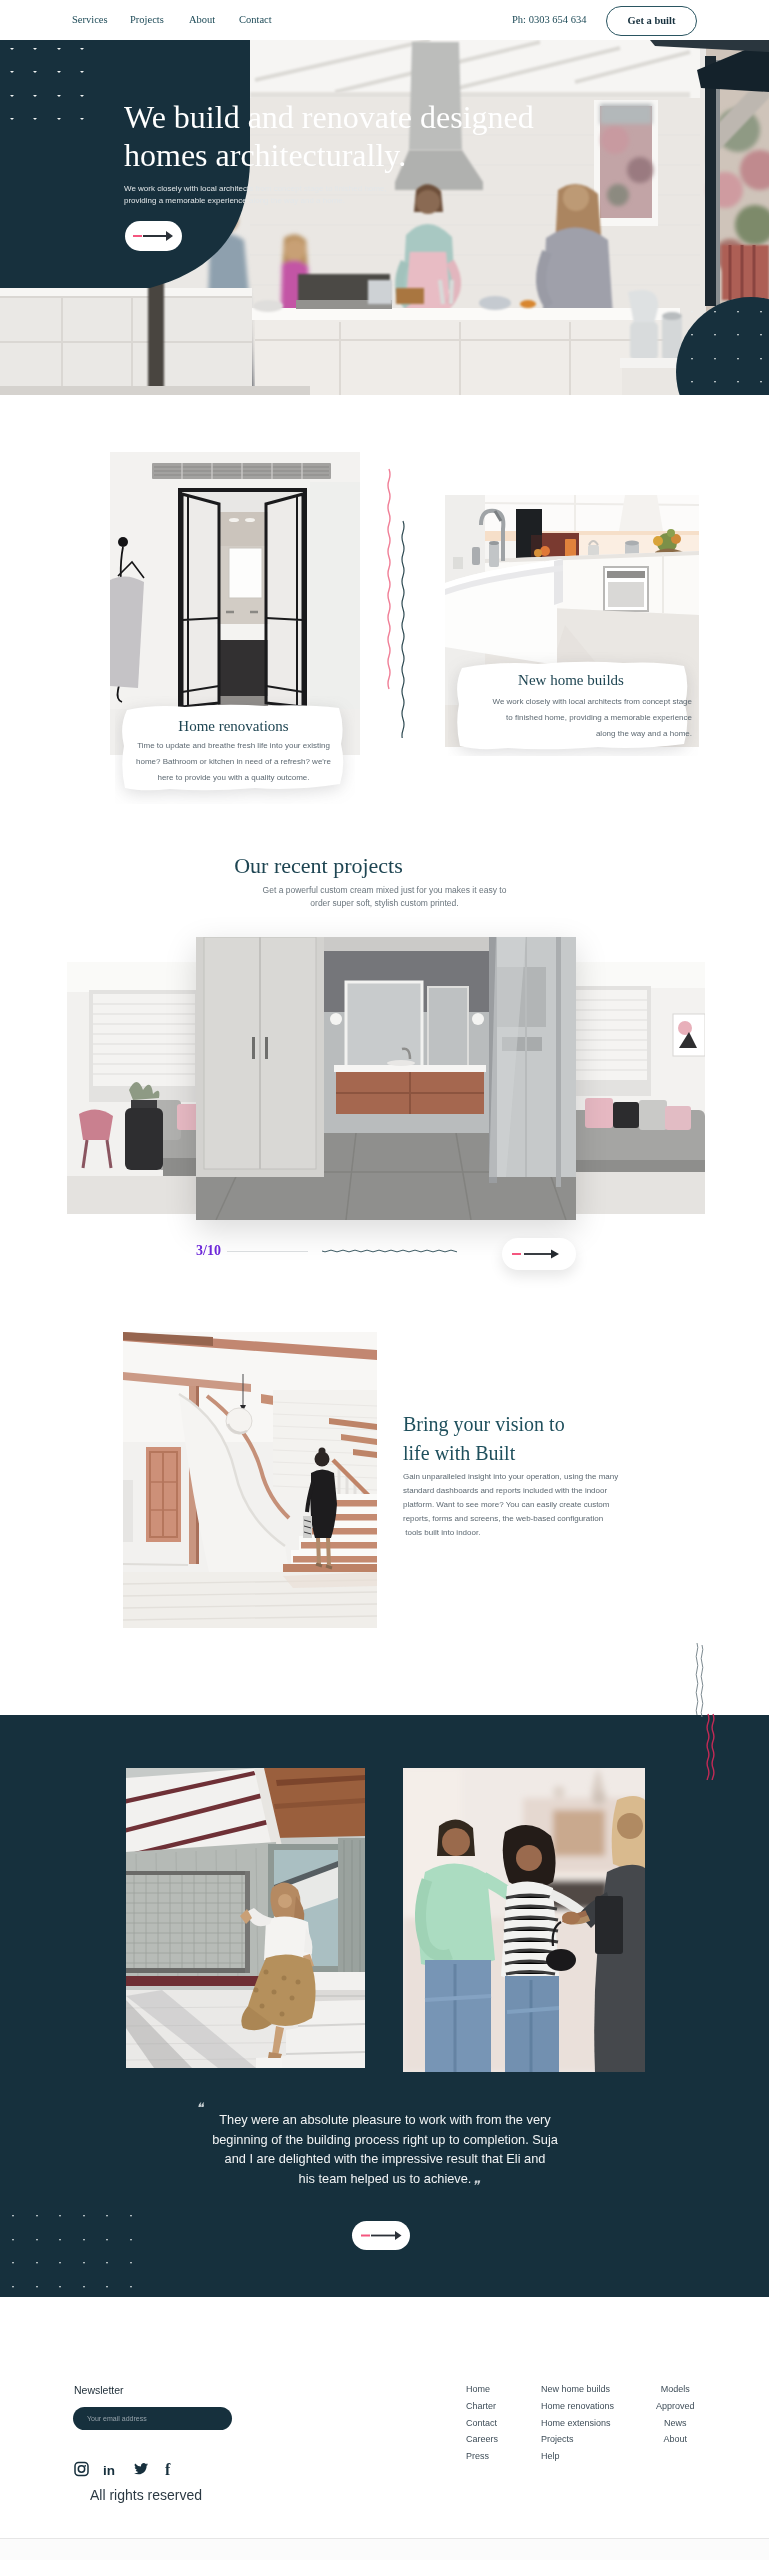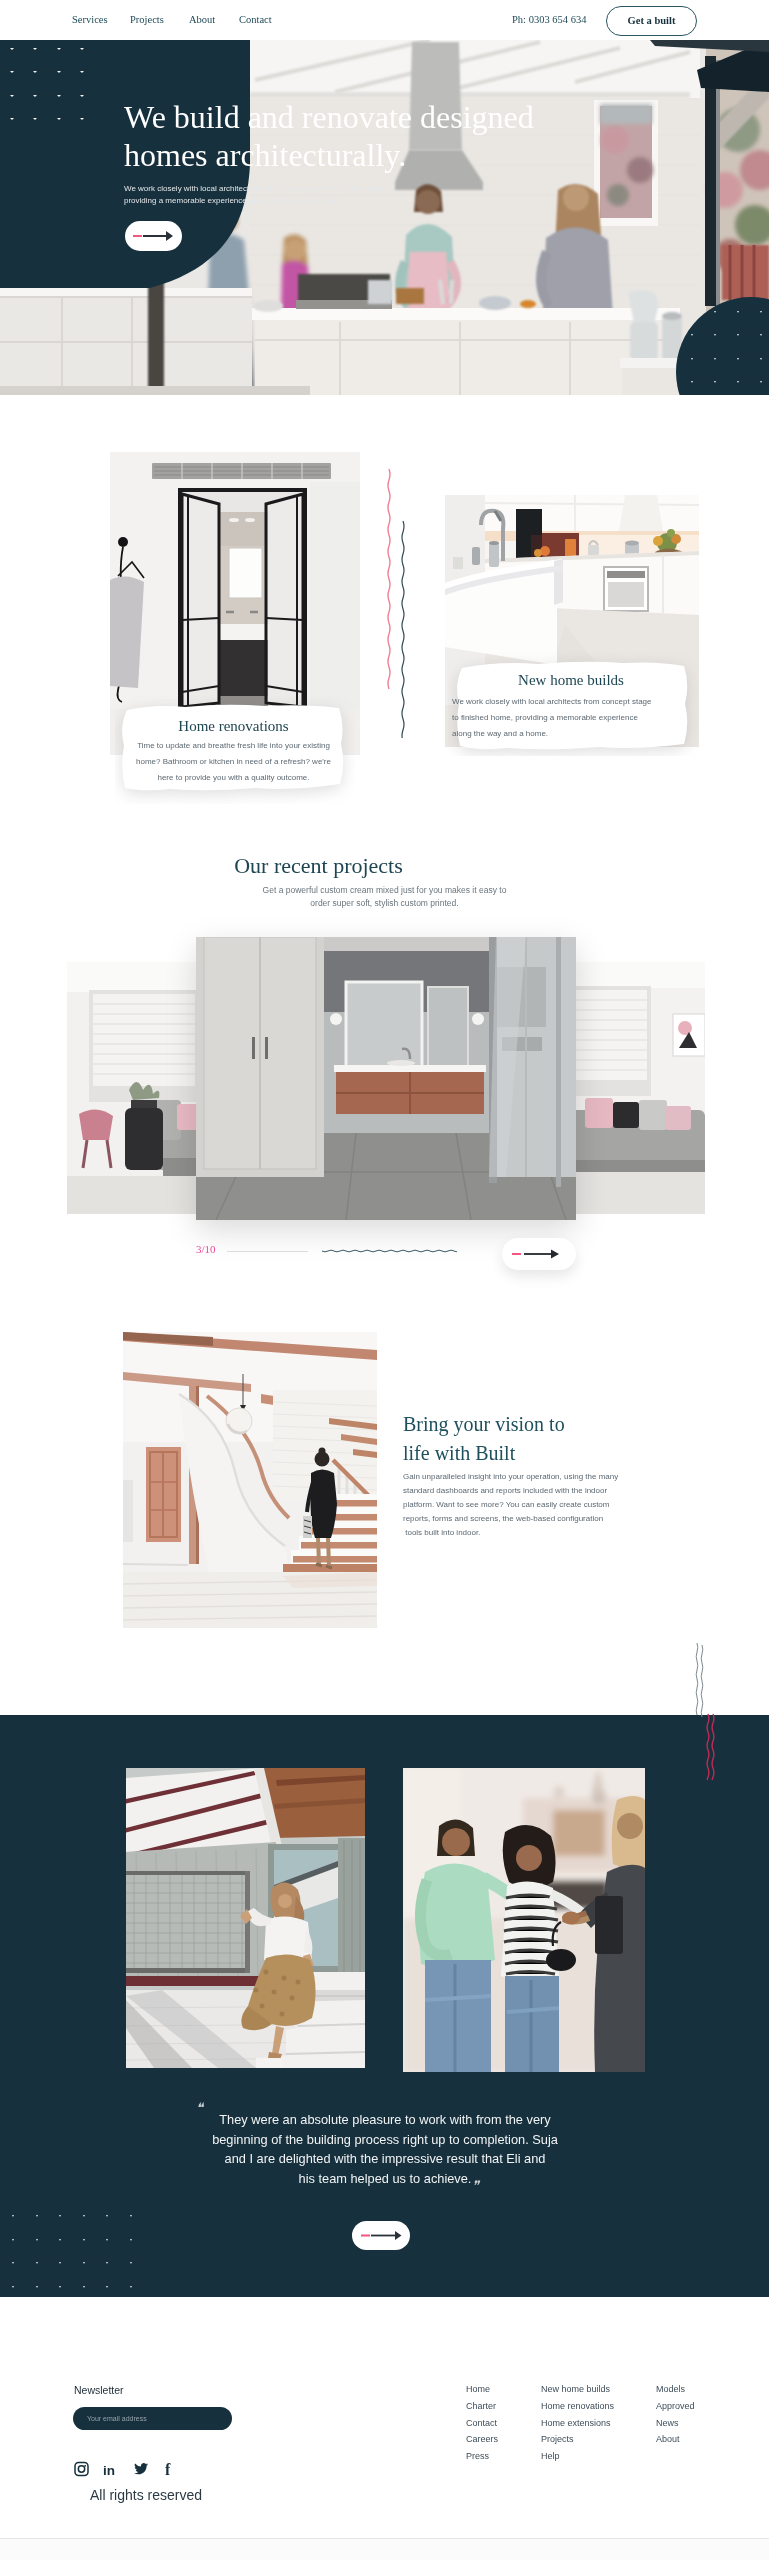--- a/index.html
+++ b/index.html
@@ -317,21 +317,21 @@
   <path d="M50 16 l6 10" stroke="#7a7e81" stroke-width="3"></path>
   <rect x="27" y="52" width="8" height="18" rx="2" fill="#aaadb0"></rect>
   <rect x="44" y="48" width="10" height="24" rx="2" fill="#c2c5c7"></rect>
   <ellipse cx="49" cy="48" rx="5" ry="2" fill="#95999c"></ellipse>
 </svg>
 
 <svg class="abs" style="left:448px;top:652px;" width="250" height="104" viewBox="0 0 250 104">
   <path fill="#fff" filter="drop-shadow(0 4px 8px rgba(70,70,80,0.18))" d="M14 16 Q50 9 90 12 Q135 8 175 11 Q210 9 236 14 Q242 32 237 52 Q242 72 236 92 Q190 98 150 95 Q100 99 60 96 Q30 99 12 94 Q7 72 11 52 Q6 32 14 16 Z"></path>
 </svg>
 <div class="abs serif" style="left:458px;top:672px;width:226px;text-align:center;font-size:15px;color:#1e4552;">New home builds</div>
-<div class="abs" style="left:452px;top:694px;width:240px;text-align:left;font-size:8px;line-height:16px;color:#5d6972;">We work closely with local architects from concept stage<br>to finished home, providing a memorable experience<br>along the way and a home.</div>
+<div class="abs" style="left:452px;top:694px;width:240px;text-align:right;font-size:8px;line-height:16px;color:#5d6972;">We work closely with local architects from concept stage<br>to finished home, providing a memorable experience<br>along the way and a home.</div>
 
 <svg class="abs" style="left:384px;top:468px;" width="30" height="270" viewBox="0 0 30 270">
   <path d="M5 1 Q7 6.5 5 12 Q3 17.5 5 23 Q7 28.5 5 34 Q3 39.5 5 45 Q7 50.5 5 56 Q3 61.5 5 67 Q7 72.5 5 78 Q3 83.5 5 89 Q7 94.5 5 100 Q3 105.5 5 111 Q7 116.5 5 122 Q3 127.5 5 133 Q7 138.5 5 144 Q3 149.5 5 155 Q7 160.5 5 166 Q3 171.5 5 177 Q7 182.5 5 188 Q3 193.5 5 199 Q7 204.5 5 210 Q3 215.5 5 221" fill="none" stroke="#f07f97" stroke-width="1.4"></path>
   <path d="M19 53 Q21 58.5 19 64 Q17 69.5 19 75 Q21 80.5 19 86 Q17 91.5 19 97 Q21 102.5 19 108 Q17 113.5 19 119 Q21 124.5 19 130 Q17 135.5 19 141 Q21 146.5 19 152 Q17 157.5 19 163 Q21 168.5 19 174 Q17 179.5 19 185 Q21 190.5 19 196 Q17 201.5 19 207 Q21 212.5 19 218 Q17 223.5 19 229 Q21 234.5 19 240 Q17 245.5 19 251 Q21 256.5 19 262 Q17 267.5 19 273" fill="none" stroke="#2e4a52" stroke-width="1.2"></path>
 </svg>
 
 <div class="abs serif" style="left:0;top:853px;width:637px;text-align:center;font-size:22px;color:#1e4552;">Our recent projects</div>
 <div class="abs" style="left:0;top:884px;width:769px;text-align:center;font-size:8.5px;line-height:13px;color:#6a757d;">Get a powerful custom cream mixed just for you makes it easy to<br>order super soft, stylish custom printed.</div>
 
 <svg class="abs" style="left:67px;top:962px;" width="270" height="252" viewBox="0 0 270 252">
@@ -437,21 +437,21 @@
   <rect x="293" y="0" width="87" height="240" fill="#c6c9ca"></rect>
   <rect x="300" y="30" width="50" height="60" fill="#b2b5b6"></rect>
   <rect x="306" y="100" width="40" height="14" fill="#a8abac"></rect>
   <rect x="293" y="0" width="8" height="246" fill="#9a9da0"></rect>
   <rect x="360" y="0" width="5" height="250" fill="#aaadaf"></rect>
   <line x1="330" y1="0" x2="330" y2="240" stroke="#b8bbbc" stroke-width="2"></line>
 
   <path d="M300 0 L330 0 L310 240 L293 240 Z" fill="#d2d5d6" opacity="0.5"></path>
 </svg>
 
-<div class="abs serif" style="left:196px;top:1243px;font-size:11px;color:#ec4899;">3/10</div>
+<div class="abs serif" style="left:196px;top:1243px;font-size:14px;color:#6d28d9;font-weight:bold;">3/10</div>
 <div class="abs" style="left:227px;top:1251px;width:81px;height:1px;background:#d9dcde;"></div>
 <svg class="abs" style="left:321px;top:1246px;" width="136" height="10" viewBox="0 0 136 10">
   <path d="M1 5 Q4.0 6.7 7 5 Q10.0 3.3 13 5 Q16.0 6.7 19 5 Q22.0 3.3 25 5 Q28.0 6.7 31 5 Q34.0 3.3 37 5 Q40.0 6.7 43 5 Q46.0 3.3 49 5 Q52.0 6.7 55 5 Q58.0 3.3 61 5 Q64.0 6.7 67 5 Q70.0 3.3 73 5 Q76.0 6.7 79 5 Q82.0 3.3 85 5 Q88.0 6.7 91 5 Q94.0 3.3 97 5 Q100.0 6.7 103 5 Q106.0 3.3 109 5 Q112.0 6.7 115 5 Q118.0 3.3 121 5 Q124.0 6.7 127 5 Q130.0 3.3 133 5 Q136.0 6.7 139 5" fill="none" stroke="#3d5a63" stroke-width="1"></path>
 </svg>
 <div class="abs" style="left:502px;top:1238px;width:74px;height:32px;background:#fff;border-radius:16px;box-shadow:0 6px 14px rgba(0,0,0,.10);"></div>
 <svg class="abs" style="left:502px;top:1238px;" width="74" height="32" viewBox="0 0 74 32">
   <line x1="10" y1="16" x2="19" y2="16" stroke="#f4567f" stroke-width="2"></line>
   <line x1="22" y1="16" x2="52" y2="16" stroke="#23282e" stroke-width="1.8"></line>
   <path d="M49 11.5 L57 16 L49 20.5 Z" fill="#23282e"></path>
 </svg>
@@ -775,16 +775,16 @@
     <circle cx="11.2" cy="5.8" r="0.9" fill="#17303d" stroke="none"></circle>
   </g>
   <text x="29" y="14.5" font-family="Liberation Sans" font-size="13.5" font-weight="bold" fill="#17303d">in</text>
   <path transform="translate(60,2.5)" fill="#17303d" d="M14 1.8 c-.5 .25 -1.1 .4 -1.6 .5 C13 1.9 13.4 1.3 13.6 .7 c-.55 .35 -1.15 .6 -1.8 .75 A2.85 2.85 0 0 0 6.9 3.4 c0 .22 .02 .44 .07 .65 A8.1 8.1 0 0 1 1.1 1.06 a2.85 2.85 0 0 0 .88 3.8 c-.46 -.014 -.9 -.14 -1.28 -.35 v.036 a2.85 2.85 0 0 0 2.28 2.8 c-.42 .11 -.86 .13 -1.29 .05 a2.85 2.85 0 0 0 2.66 1.98 A5.72 5.72 0 0 1 .1 10.55 a8.07 8.07 0 0 0 4.37 1.28 c5.24 0 8.1 -4.34 8.1 -8.1 l-.01 -.37 c.56 -.4 1.04 -.9 1.44 -1.47 z"></path>
   <text x="91" y="15" font-family="Liberation Serif" font-size="16" font-weight="bold" fill="#17303d">f</text>
 </svg>
 <div class="abs" style="left:90px;top:2487px;font-size:14px;color:#2c3a44;">All rights reserved</div>
 
 <div class="abs" style="left:466px;top:2381px;font-size:9px;line-height:16.8px;color:#3e4d58;">Home<br>Charter<br>Contact<br>Careers<br>Press</div>
 <div class="abs" style="left:541px;top:2381px;font-size:9px;line-height:16.8px;color:#3e4d58;">New home builds<br>Home renovations<br>Home extensions<br>Projects<br>Help</div>
-<div class="abs" style="left:656px;top:2381px;font-size:9px;line-height:16.8px;color:#3e4d58;">Models<br>Approved<br>News<br>About</div>
+<div class="abs" style="left:656px;top:2381px;font-size:9px;line-height:16.8px;color:#3e4d58;text-align:center;">Models<br>Approved<br>News<br>About</div>
 
 <div class="abs" style="left:0;top:2538px;width:769px;height:1px;background:#e6e6e6;"></div>
 <div class="abs" style="left:0;top:2539px;width:769px;height:21px;background:#fbfbfb;"></div>
 
 </body></html>

